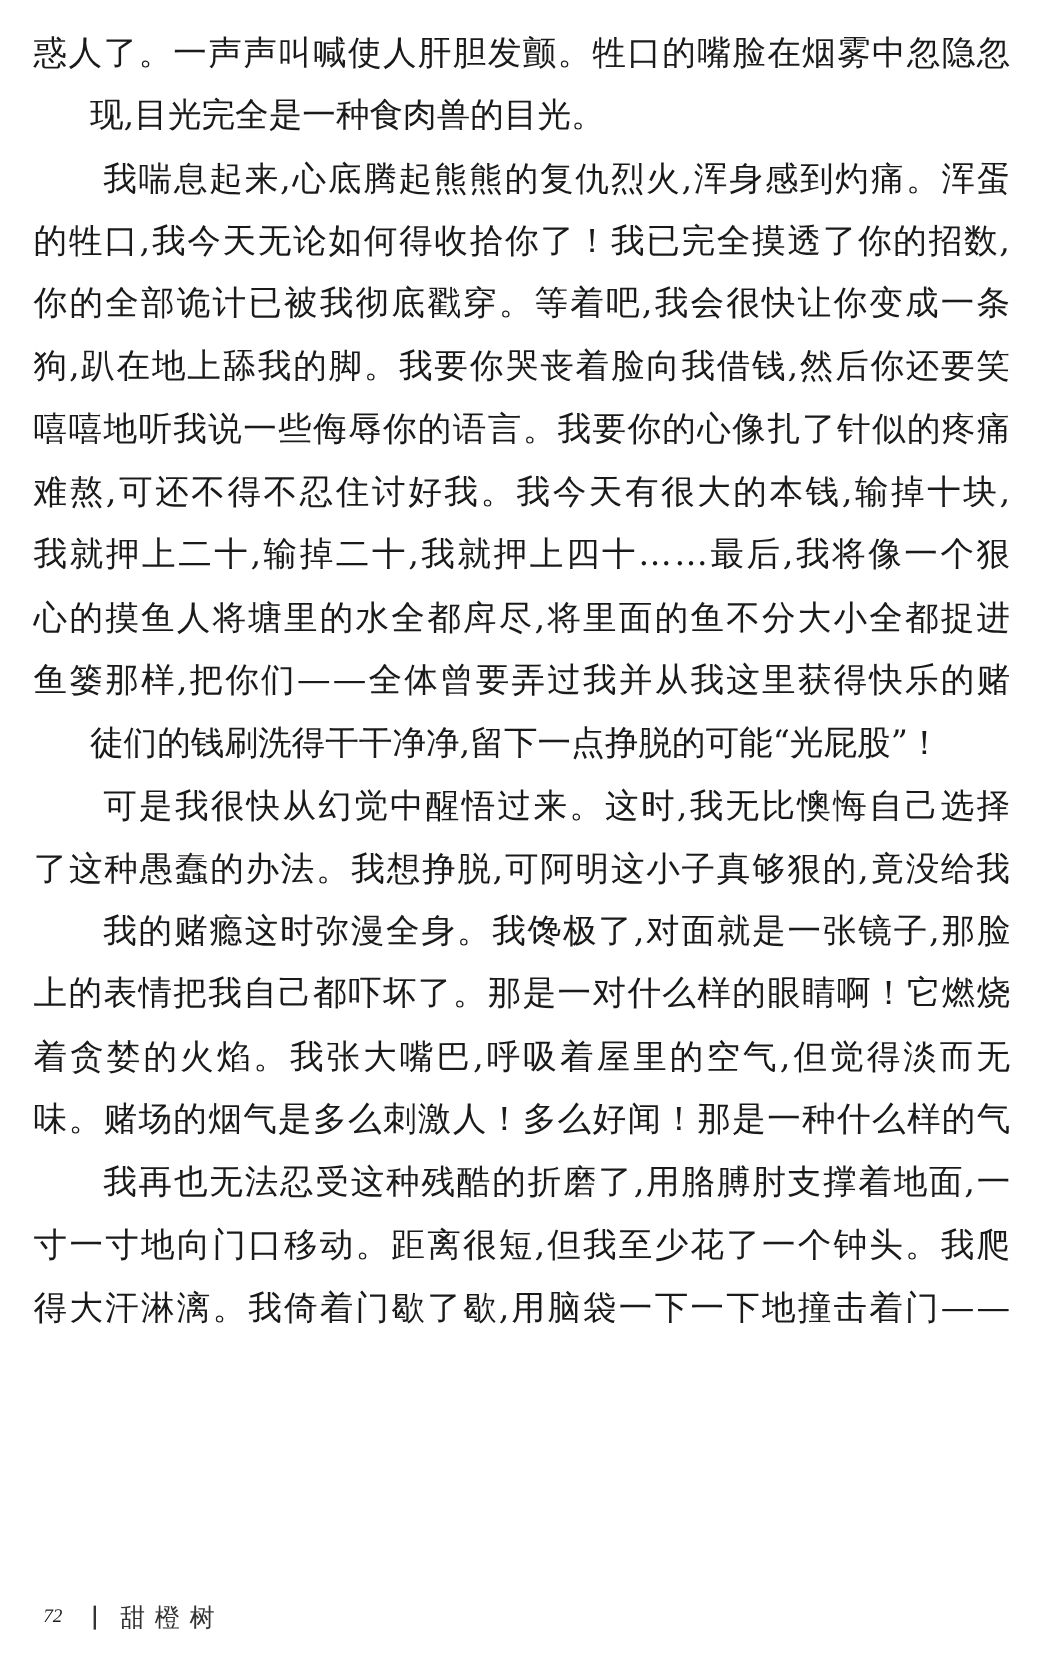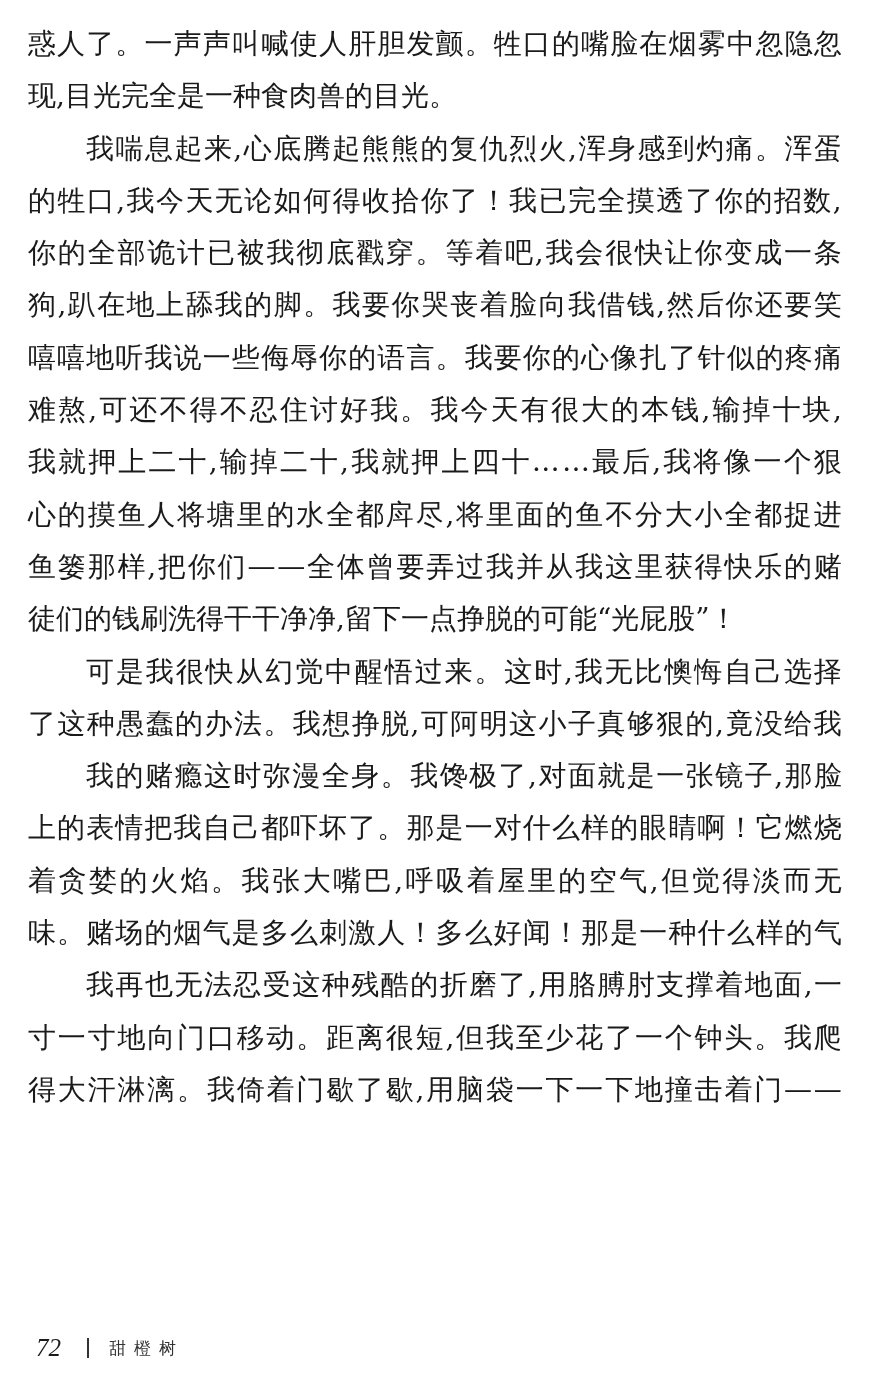--- a/index.html
+++ b/index.html
@@ -9,30 +9,30 @@
     font-family: "DejaVu Serif", "Liberation Serif", serif;
     font-size: 28px;
     line-height: 52.3px;
     height: 52.3px;
     color: #1a1a1a;
     white-space: nowrap;
     text-align: justify;
     text-align-last: justify;
     overflow: visible;
   }
-  .line.last { text-align-last: left; }
+  .line.last { text-align-last: left; margin-left: 47px; }
   .line.indent { padding-left: 58px; }
   .footer {
     position: absolute; left: 36px; top: 1334px;
     font-family: "Liberation Serif", "DejaVu Serif", serif;
     display: flex; align-items: center; color: #1a1a1a;
   }
-  .pagenum { font-size: 25px; font-style: italic; }
+  .pagenum { font-size: 16px; font-style: italic; }
   .sep { width: 2px; height: 20px; background: #333; margin: 0 20px 0 26px; }
-  .booktitle { font-family: "DejaVu Sans", "Liberation Sans", sans-serif; font-size: 17px; letter-spacing: 8px; color: #333; }
+  .booktitle { font-family: "DejaVu Sans", "Liberation Sans", sans-serif; font-size: 21px; letter-spacing: 8px; color: #333; }
 </style>
 </head>
 <body>
 
 <div class="page">
 
   <div>
     <div class="line" style="display: flex; justify-content: space-between;">
         <span>惑</span>
         <span>人</span>

